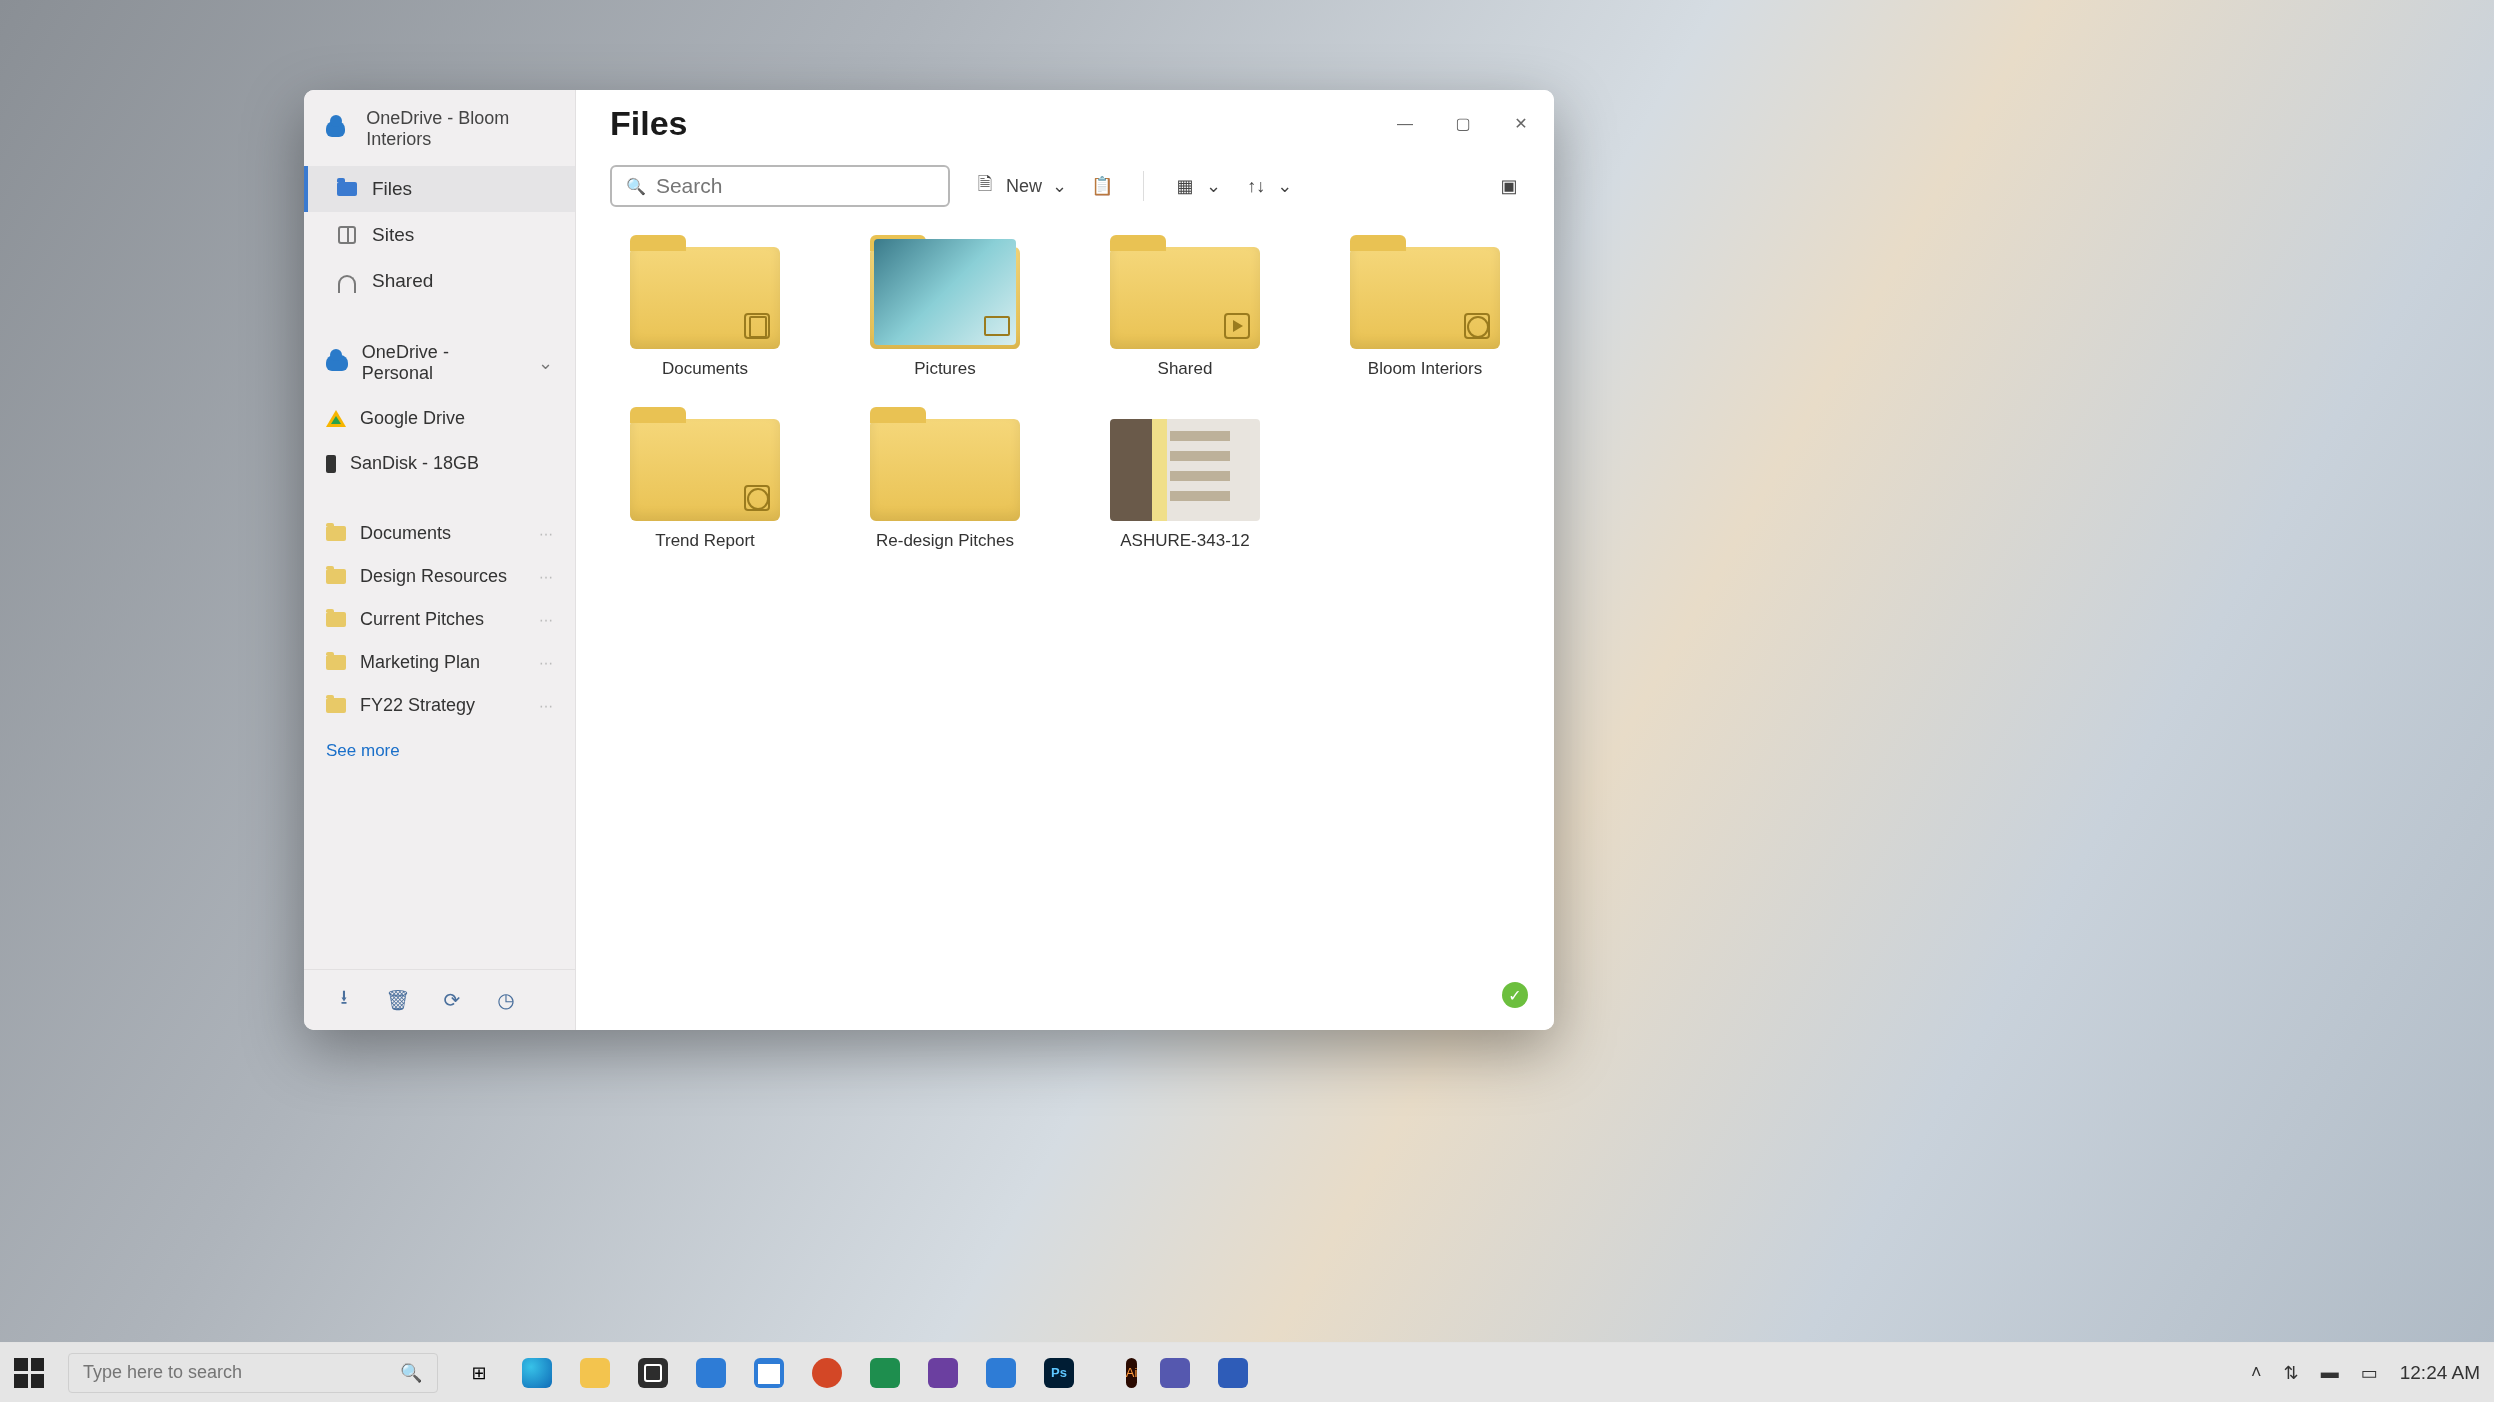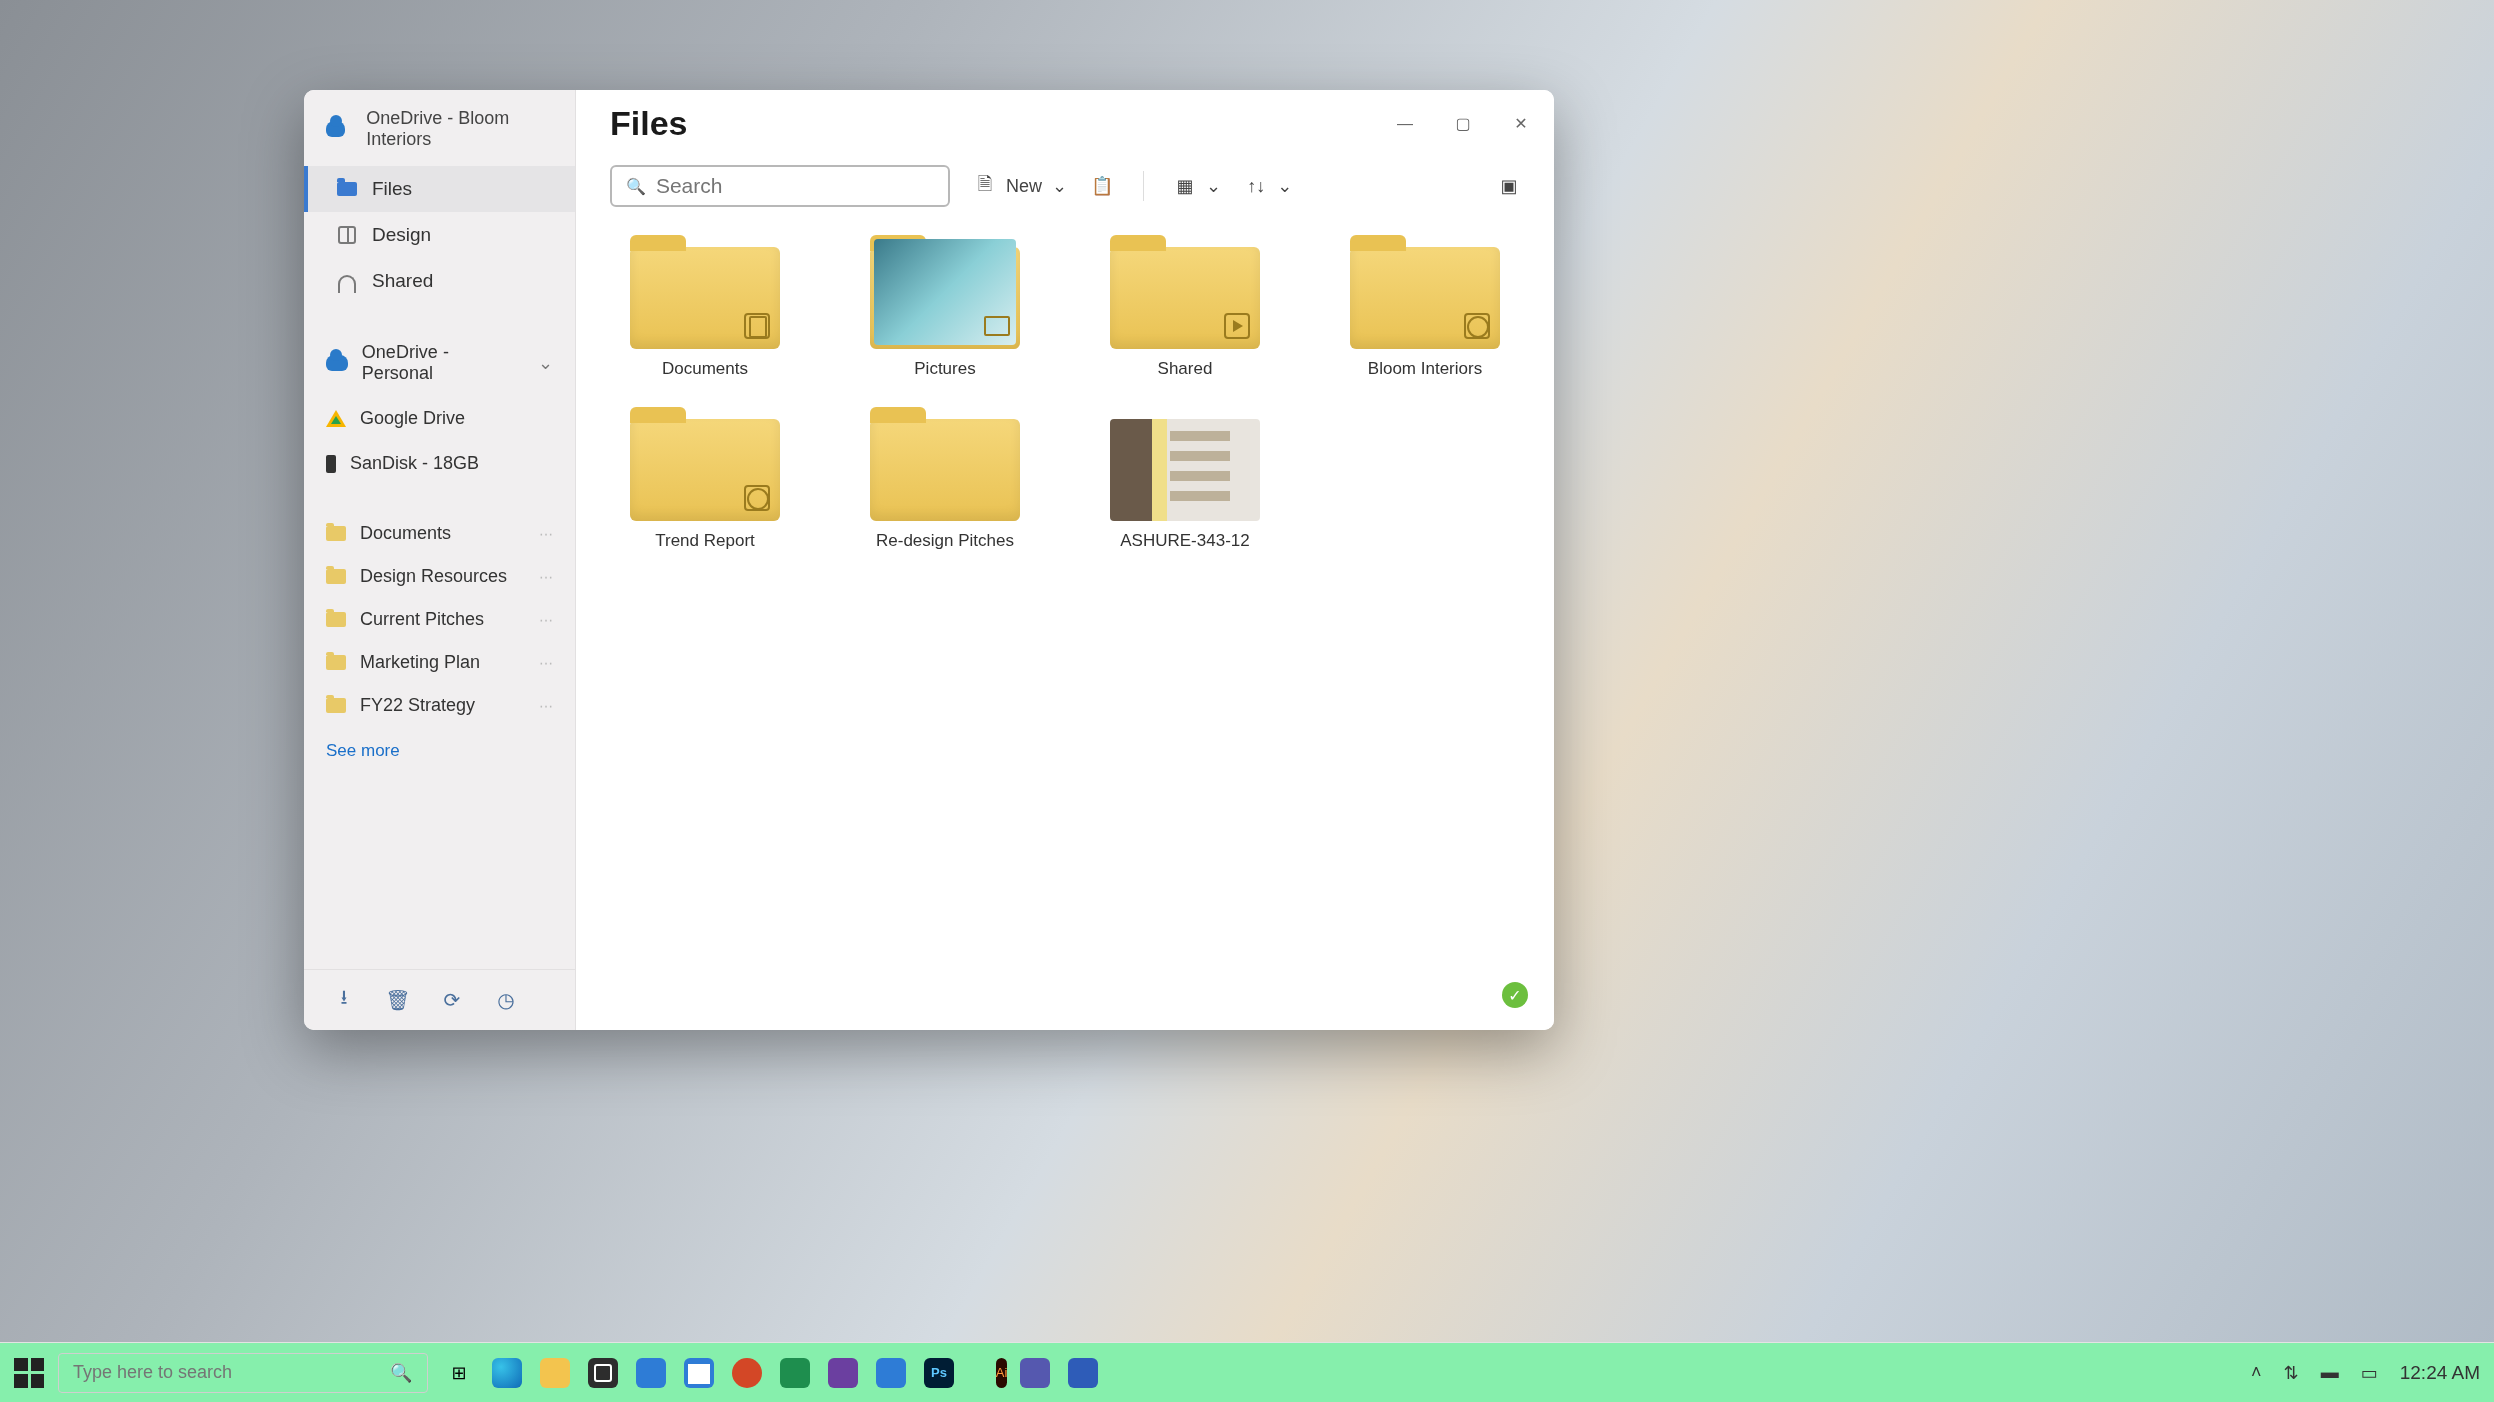--- a/index.html
+++ b/index.html
@@ -157,22 +157,22 @@
 
 .status-dot{
   position:absolute; right:26px; bottom:22px;
   width:26px;height:26px;border-radius:50%;background:#6cbf3e;
   display:flex;align-items:center;justify-content:center;color:#fff;font-size:16px;
 }
 
 
 .taskbar {
   position:absolute; left:0; right:0; bottom:0;
-  height:60px; background:#86efac;
-  display:flex; align-items:center; padding:0 14px; gap:14px;
+  height:60px; background:#e5e5e5;
+  display:flex; align-items:center; padding:0 14px; gap:24px;
   border-top:1px solid #e3e3e3;
 }
 .start-btn{width:30px;height:30px;display:grid;grid-template-columns:1fr 1fr;grid-template-rows:1fr 1fr;gap:3px;cursor:pointer;}
 .start-btn span{background:#222;}
 .task-search{ width:370px;height:40px;border:1px solid #cfcfcf;border-radius:4px;display:flex;align-items:center;padding:0 14px;gap:10px;color:#777;font-size:18px;}
 .task-search input{ border:none;outline:none;flex:1;font-size:18px;background:transparent;}
 .task-icn{width:34px;height:34px;border-radius:4px;display:flex;align-items:center;justify-content:center;cursor:pointer;font-size:18px;}
 .tray{ margin-left:auto; display:flex; align-items:center; gap:22px; color:#333; font-size:18px;}
 .clock{ font-size:19px; }
 
@@ -209,21 +209,21 @@
       <div class="nav-item active">
         <span class="nav-icon">
             <span class="files-glyph"></span>
           </span>
         <span>Files</span>
       </div>
       <div class="nav-item">
         <span class="nav-icon">
             <span class="sites-glyph"></span>
           </span>
-        <span>Design</span>
+        <span>Sites</span>
       </div>
       <div class="nav-item">
         <span class="nav-icon">
             <span class="shared-glyph"></span>
           </span>
         <span>Shared</span>
       </div>
     </div>
 
     <div class="accounts">

